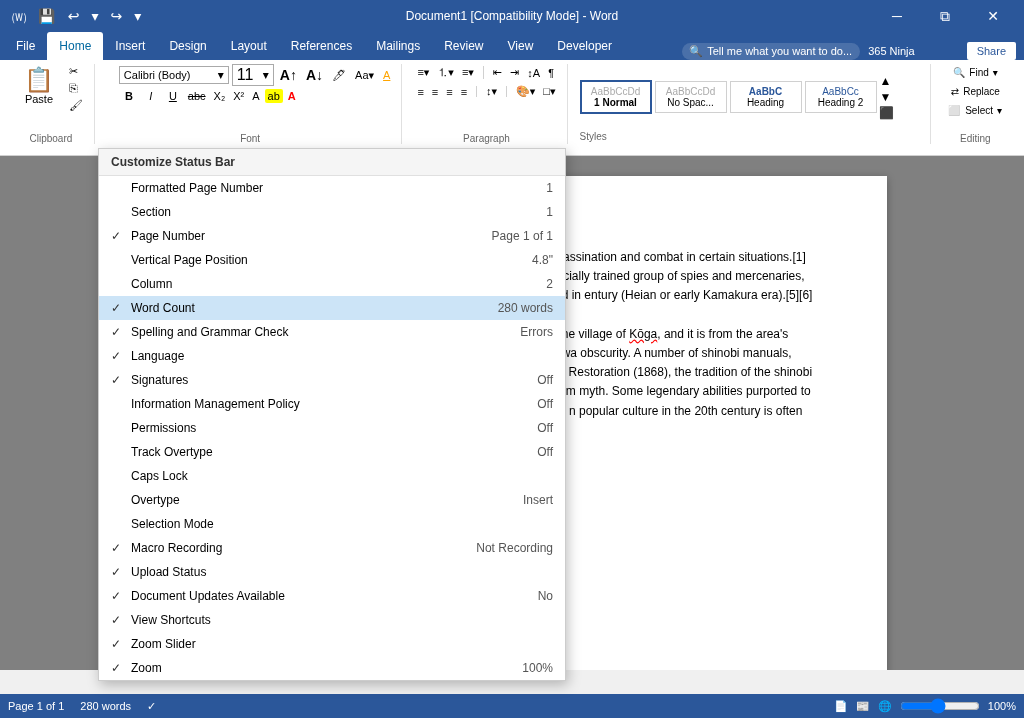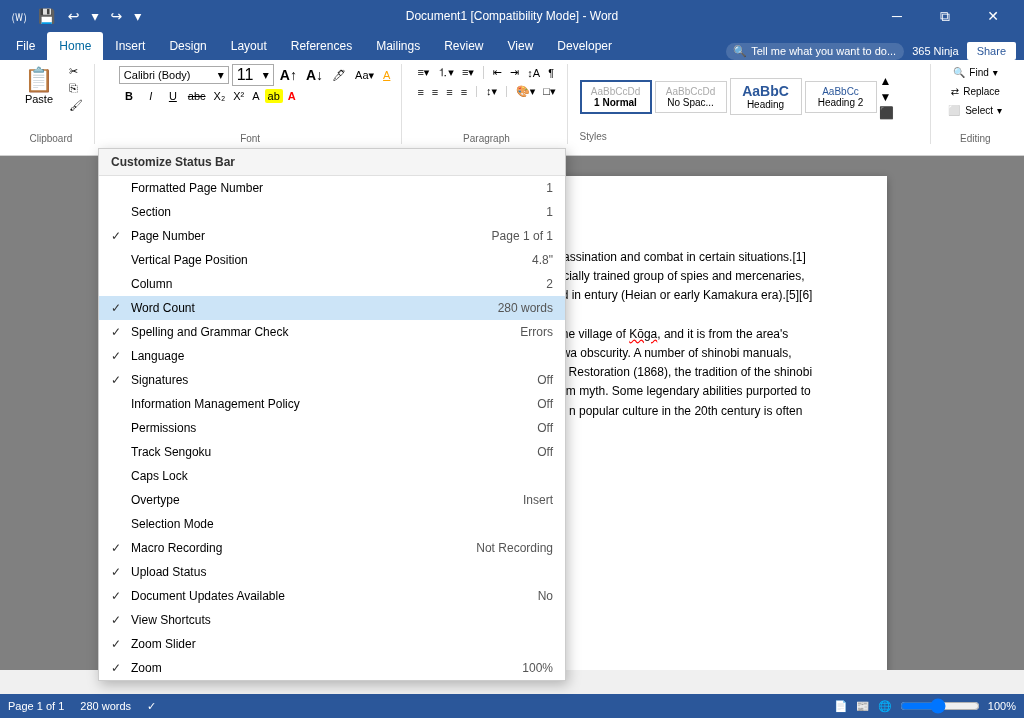--- a/index.html
+++ b/index.html
@@ -239,21 +239,21 @@
   <div class="ribbon-tab">Review</div>
   <div class="ribbon-tab">View</div>
   <div class="ribbon-tab">Developer</div>
   <div style="flex:1"></div>
   <div style="display:flex;align-items:center;gap:8px;padding:0 8px;color:white;font-size:11px;">
     <span style="background:rgba(255,255,255,0.15);padding:2px 8px;border-radius:10px;display:flex;align-items:center;gap:4px;">
       <span>🔍</span>
       <span>Tell me what you want to do...</span>
     </span>
     <span>365 Ninja</span>
-    <button style="background:#fff;color:#2b579a;border:none;padding:3px 10px;border-radius:2px;cursor:pointer;font-size:11px;">Share</button>
+    <button style="background:#fff;color:#2b579a;border:none;padding:3px 10px;border-radius:2px;cursor:pointer;font-size:11px;margin-left:44px;">Share</button>
   </div>
 </div>
 
 <div class="ribbon">
 
   <div class="ribbon-group">
     <div style="display:flex;gap:4px;align-items:flex-start;">
       <div class="r-btn" style="flex-direction:column;padding:4px 8px;">
         <span class="icon" style="font-size:24px;">📋</span>
         <span style="font-size:11px;">Paste</span>
@@ -330,21 +330,21 @@
     <div style="display:flex;gap:3px;align-items:center;flex:1;">
       <div class="style-box selected">
         <div style="font-size:10px;color:#aaa;">AaBbCcDd</div>
         <div style="font-size:10px;font-weight:bold;">1 Normal</div>
       </div>
       <div class="style-box">
         <div style="font-size:10px;color:#aaa;">AaBbCcDd</div>
         <div style="font-size:10px;">No Spac...</div>
       </div>
       <div class="style-box">
-        <div class="heading-style" style="font-size:14px;">AaBbC</div>
+        <div class="heading-style" style="font-size:10px;">AaBbC</div>
         <div style="font-size:10px;">Heading</div>
       </div>
       <div class="style-box">
         <div class="heading2-style" style="font-size:10px;">AaBbCc</div>
         <div style="font-size:10px;">Heading 2</div>
       </div>
       <div style="display:flex;flex-direction:column;gap:2px;">
         <div>▲</div>
         <div>▼</div>
         <div>⬛</div>
@@ -450,21 +450,21 @@
   </div>
 
   <div class="menu-item">
     <span class="menu-check"></span>
     <span class="menu-label">Permissions</span>
     <span class="menu-value">Off</span>
   </div>
 
   <div class="menu-item">
     <span class="menu-check"></span>
-    <span class="menu-label">Track Sengoku</span>
+    <span class="menu-label">Track Overtype</span>
     <span class="menu-value">Off</span>
   </div>
 
   <div class="menu-item">
     <span class="menu-check"></span>
     <span class="menu-label">Caps Lock</span>
     <span class="menu-value"></span>
   </div>
 
   <div class="menu-item">

